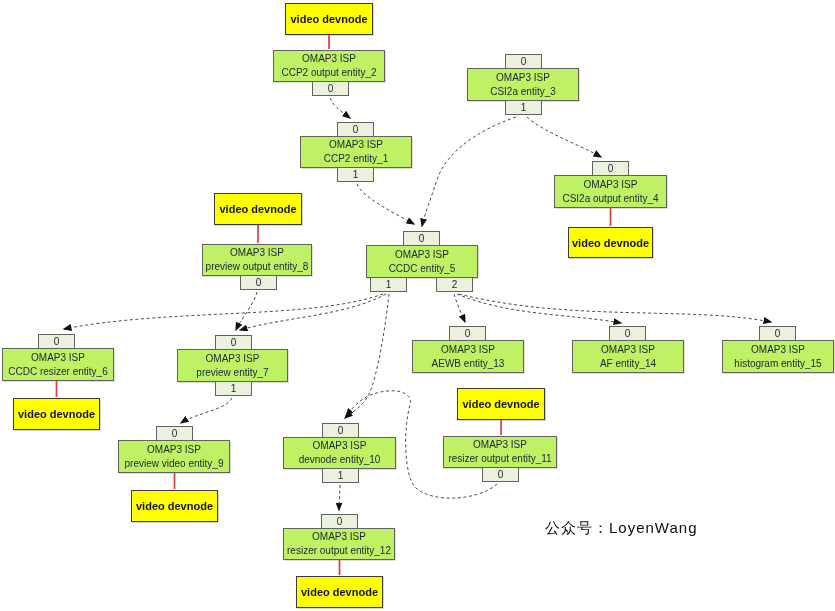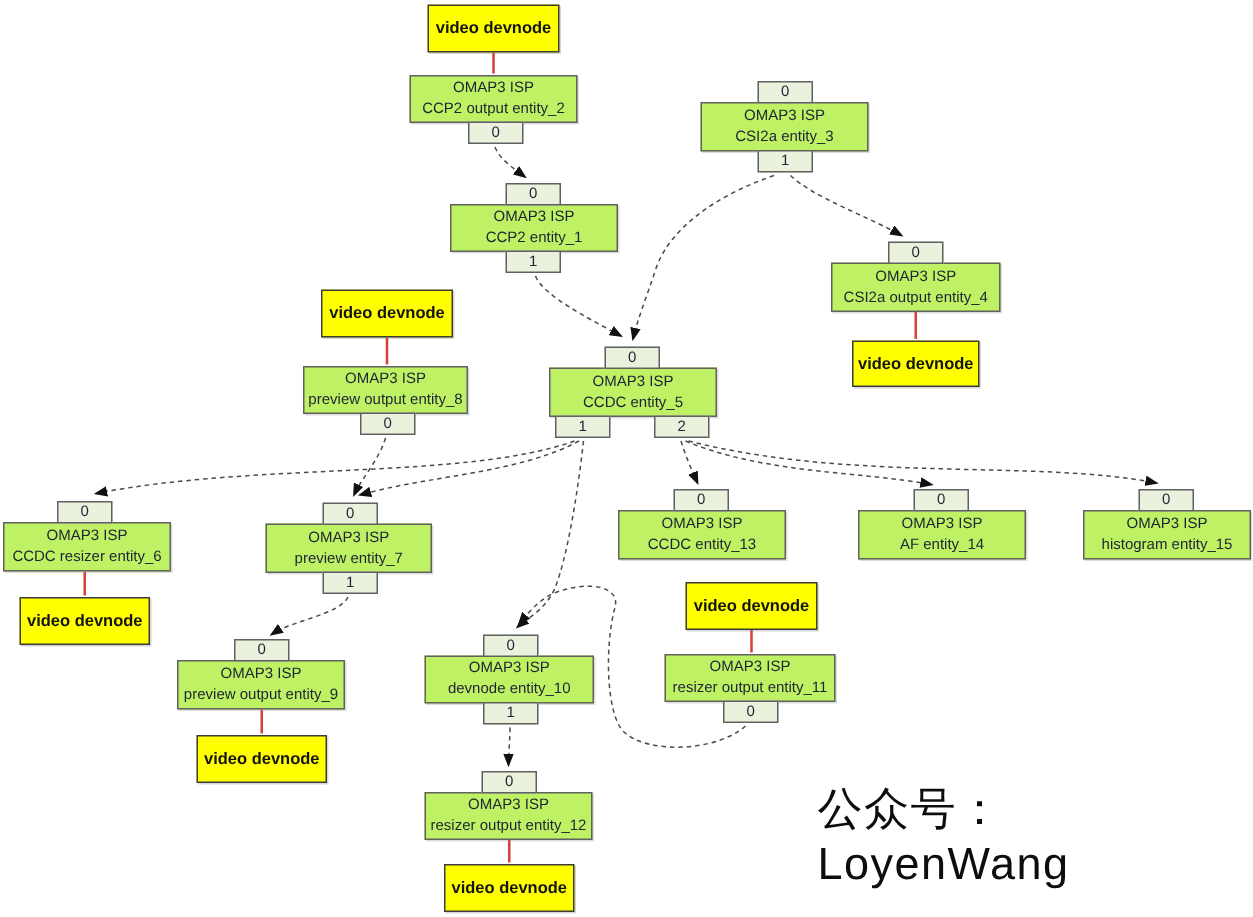--- a/index.html
+++ b/index.html
@@ -26,21 +26,21 @@
     background:#ffff00;border:1.8px solid #3c3c3c;
     display:flex;align-items:center;justify-content:center;
     font-size:11px;color:#141414;white-space:nowrap;
     box-shadow:1px 1px 0 rgba(120,120,120,0.3);
     font-weight:bold;
   }
   .dashedlink{fill:none;stroke:#4a4a4a;stroke-width:1;stroke-dasharray:3,2.6;}
   .redlink{stroke:#d9403a;stroke-width:1.7;}
   .watermark{
     position:absolute;left:545px;top:519px;
-    font-size:30px;color:#0d0d0d;letter-spacing:1px;
+    font-size:15px;color:#0d0d0d;letter-spacing:1px;
   }
 </style>
 </head>
 <body>
 
 <div class="canvas" id="canvas">
   <svg id="links" xmlns="http://www.w3.org/2000/svg">
     <defs>
       <marker id="arw" markerWidth="9" markerHeight="7" refX="7.5" refY="3.5" orient="auto" markerUnits="userSpaceOnUse">
         <path d="M0,0 L9,3.5 L0,7 Z" fill="#111111"></path>
@@ -116,36 +116,36 @@
     </div>
     <div class="pad" style="left: 38px; top: 334px;">0</div>
     <div class="entity" style="left: 177px; top: 349px; width: 111px; height: 33px;">
       <div>OMAP3 ISP</div>
       <div>preview entity_7</div>
     </div>
     <div class="pad" style="left: 215px; top: 335px;">0</div>
     <div class="pad" style="left: 215px; top: 381px;">1</div>
     <div class="entity" style="left: 412px; top: 340px; width: 112px; height: 33px;">
       <div>OMAP3 ISP</div>
-      <div>CCDC entity_13</div>
+      <div>AEWB entity_13</div>
     </div>
     <div class="pad" style="left: 449px; top: 326px;">0</div>
     <div class="entity" style="left: 572px; top: 340px; width: 112px; height: 33px;">
       <div>OMAP3 ISP</div>
       <div>AF entity_14</div>
     </div>
     <div class="pad" style="left: 609px; top: 326px;">0</div>
     <div class="entity" style="left: 722px; top: 340px; width: 112px; height: 33px;">
       <div>OMAP3 ISP</div>
       <div>histogram entity_15</div>
     </div>
     <div class="pad" style="left: 759px; top: 326px;">0</div>
     <div class="entity" style="left: 118px; top: 440px; width: 112px; height: 33px;">
       <div>OMAP3 ISP</div>
-      <div>preview output entity_9</div>
+      <div>preview video entity_9</div>
     </div>
     <div class="pad" style="left: 156px; top: 426px;">0</div>
     <div class="entity" style="left: 283px; top: 437px; width: 113px; height: 32px;">
       <div>OMAP3 ISP</div>
       <div>devnode entity_10</div>
     </div>
     <div class="pad" style="left: 322px; top: 423px;">0</div>
     <div class="pad" style="left: 322px; top: 468px;">1</div>
     <div class="entity" style="left: 443px; top: 436px; width: 114px; height: 32px;">
       <div>OMAP3 ISP</div>

